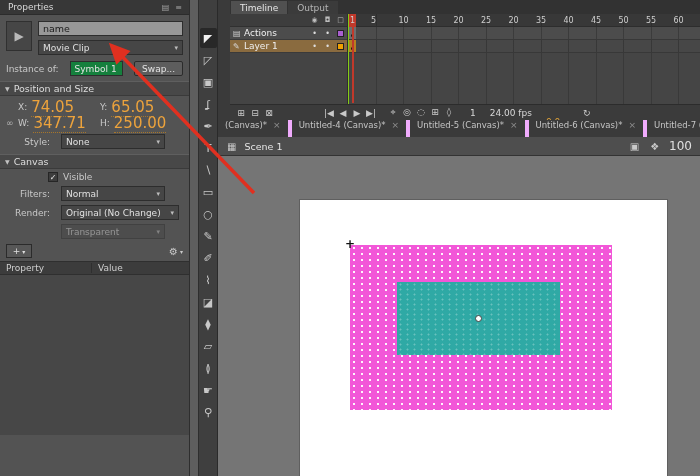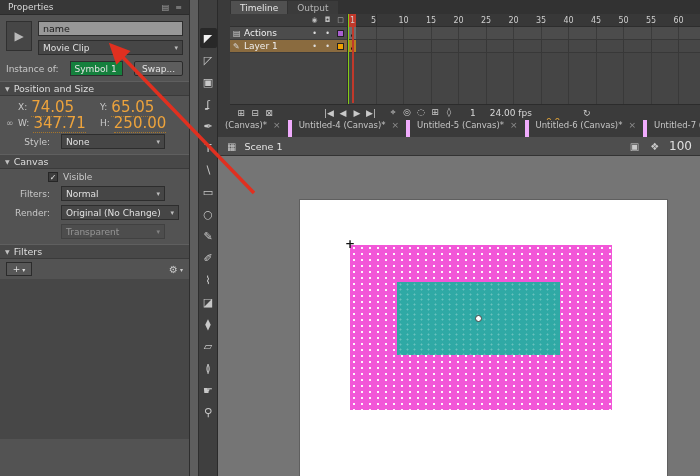--- a/index.html
+++ b/index.html
@@ -233,33 +233,33 @@
     </div>
   </div>
   <div class="row">
     <span class="lbl lbl-col"></span>
     <div class="dd dd-w100 disabled">
       <span>Transparent</span>
       <span class="arr">▾</span>
     </div>
   </div>
 
-  <div class="sec-hdr">
-    <span class="tri">▼</span>
-    <span class="sec-title">Filters</span>
-  </div>
   <div class="filters-bar">
     <div class="add-btn">
       <span>+</span>
       <span class="arr" style="font-size:6px;">▾</span>
     </div>
     <div class="gear-btn">
       <span>⚙</span>
       <span class="arr" style="font-size:6px;">▾</span>
     </div>
+  </div>
+  <div class="tbl-hdr">
+    <span class="c1">Property</span>
+    <span class="c2">Value</span>
   </div>
   <div class="filters-empty"></div>
 </div>
 
 <div class="abs gutter"></div>
 <div class="abs tools">
 
 <div class="tool selected">
     <span>◤</span>
   </div>

